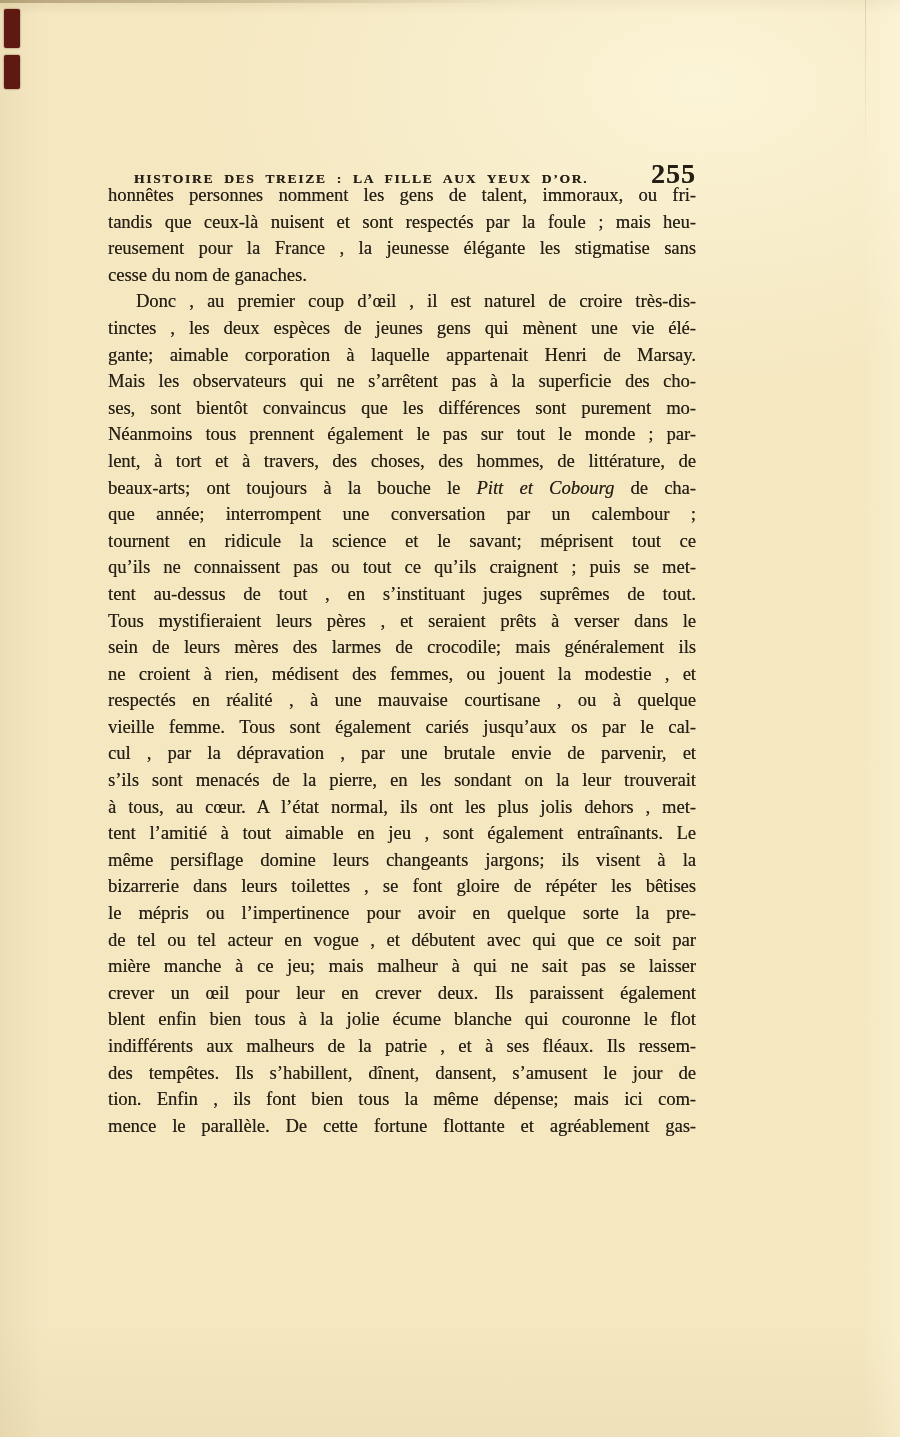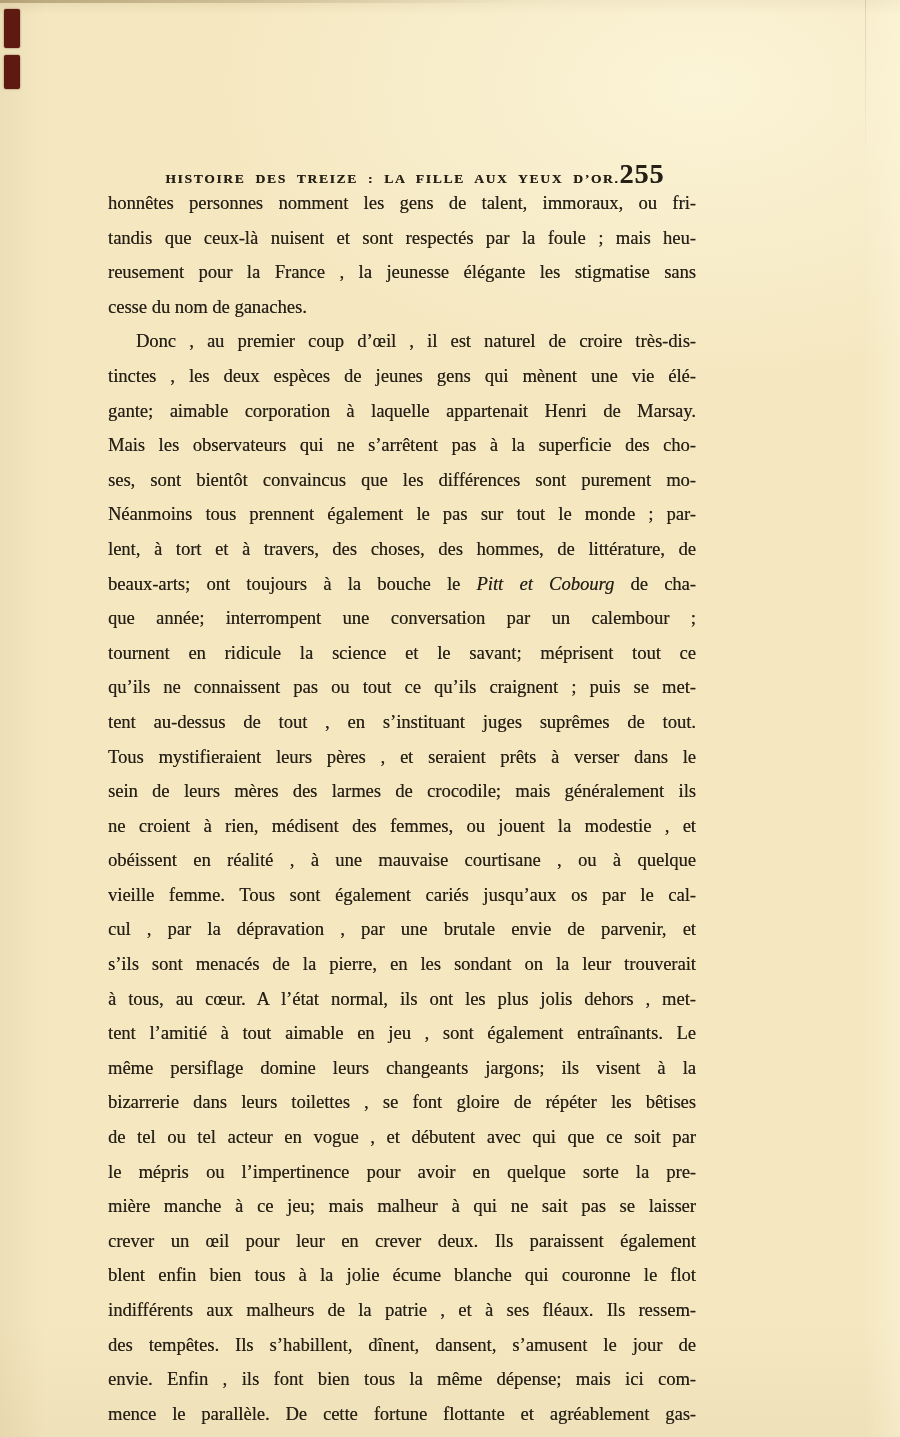--- a/index.html
+++ b/index.html
@@ -30,21 +30,21 @@
     position: absolute; left: 4px; width: 16px;
     background: var(--mark, #5e1911);
     border-radius: 2px;
     box-shadow: 0 0 2px rgba(60,18,10,0.6);
   }
   .mark1 { top: 9px;  height: 39px; }
   .mark2 { top: 55px; height: 34px; }
   .running-header {
     position: absolute;
     left: 108px; top: 158px; width: 588px;
-    display: flex; justify-content: center; align-items: baseline;
+    display: flex; justify-content: space-between; align-items: baseline;
     padding-left: 26px; box-sizing: border-box;
   }
   .running-title {
     font-size: 13.5px;
     font-weight: 700;
     letter-spacing: 1.7px;
     word-spacing: 5px;
     white-space: nowrap;
     text-shadow: 0.2px 0.2px 0.4px rgba(44,36,24,0.75);
   }
@@ -60,21 +60,20 @@
     font-size: 18.5px;
     line-height: 26.6px;
   }
   .line {
     height: 26.6px;
     overflow: hidden;
     text-align: justify;
     text-align-last: justify;
     text-justify: inter-word;
     text-shadow: 0.25px 0.25px 0.45px rgba(44,36,24,0.7);
-    margin-top: 8px;
   }
   .line.plain { text-align-last: left; }
   .line.indent { text-indent: 28px; font-family: Liberation Serif, serif; }
   .line i { font-style: italic; }
 </style>
 </head>
 <body>
 
 <div class="page">
   <div class="top-shade"></div>
@@ -100,31 +99,31 @@
       <div class="line"><span>Néanmoins tous prennent également le pas sur tout le monde ; par-</span></div>
       <div class="line"><span>lent, à tort et à travers, des choses, des hommes, de littérature, de</span></div>
       <div class="line"><span>beaux-arts; ont toujours à la bouche le </span><i>Pitt et Cobourg</i><span> de cha-</span></div>
       <div class="line"><span>que année; interrompent une conversation par un calembour ;</span></div>
       <div class="line"><span>tournent en ridicule la science et le savant; méprisent tout ce</span></div>
       <div class="line"><span>qu’ils ne connaissent pas ou tout ce qu’ils craignent ; puis se met-</span></div>
       <div class="line"><span>tent au-dessus de tout , en s’instituant juges suprêmes de tout.</span></div>
       <div class="line"><span>Tous mystifieraient leurs pères , et seraient prêts à verser dans le</span></div>
       <div class="line"><span>sein de leurs mères des larmes de crocodile; mais généralement ils</span></div>
       <div class="line"><span>ne croient à rien, médisent des femmes, ou jouent la modestie , et</span></div>
-      <div class="line"><span>obéissent en réalité , à une mauvaise courtisane , ou à quelque</span></div>
+      <div class="line"><span>respectés en réalité , à une mauvaise courtisane , ou à quelque</span></div>
       <div class="line"><span>vieille femme. Tous sont également cariés jusqu’aux os par le cal-</span></div>
       <div class="line"><span>cul , par la dépravation , par une brutale envie de parvenir, et</span></div>
       <div class="line"><span>s’ils sont menacés de la pierre, en les sondant on la leur trouverait</span></div>
       <div class="line"><span>à tous, au cœur. A l’état normal, ils ont les plus jolis dehors , met-</span></div>
       <div class="line"><span>tent l’amitié à tout aimable en jeu , sont également entraînants. Le</span></div>
       <div class="line"><span>même persiflage domine leurs changeants jargons; ils visent à la</span></div>
       <div class="line"><span>bizarrerie dans leurs toilettes , se font gloire de répéter les bêtises</span></div>
+      <div class="line"><span>le mépris ou l’impertinence pour avoir en quelque sorte la pre-</span></div>
       <div class="line"><span>de tel ou tel acteur en vogue , et débutent avec qui que ce soit par</span></div>
-      <div class="line"><span>le mépris ou l’impertinence pour avoir en quelque sorte la pre-</span></div>
       <div class="line"><span>mière manche à ce jeu; mais malheur à qui ne sait pas se laisser</span></div>
       <div class="line"><span>crever un œil pour leur en crever deux. Ils paraissent également</span></div>
       <div class="line"><span>blent enfin bien tous à la jolie écume blanche qui couronne le flot</span></div>
       <div class="line"><span>indifférents aux malheurs de la patrie , et à ses fléaux. Ils ressem-</span></div>
       <div class="line"><span>des tempêtes. Ils s’habillent, dînent, dansent, s’amusent le jour de</span></div>
-      <div class="line"><span>envie. Enfin , ils font bien tous la même dépense; mais ici com-</span></div>
+      <div class="line"><span>tion. Enfin , ils font bien tous la même dépense; mais ici com-</span></div>
       <div class="line"><span>mence le parallèle. De cette fortune flottante et agréablement gas-</span></div>
     </div>
 </div>
 
 </body></html>

